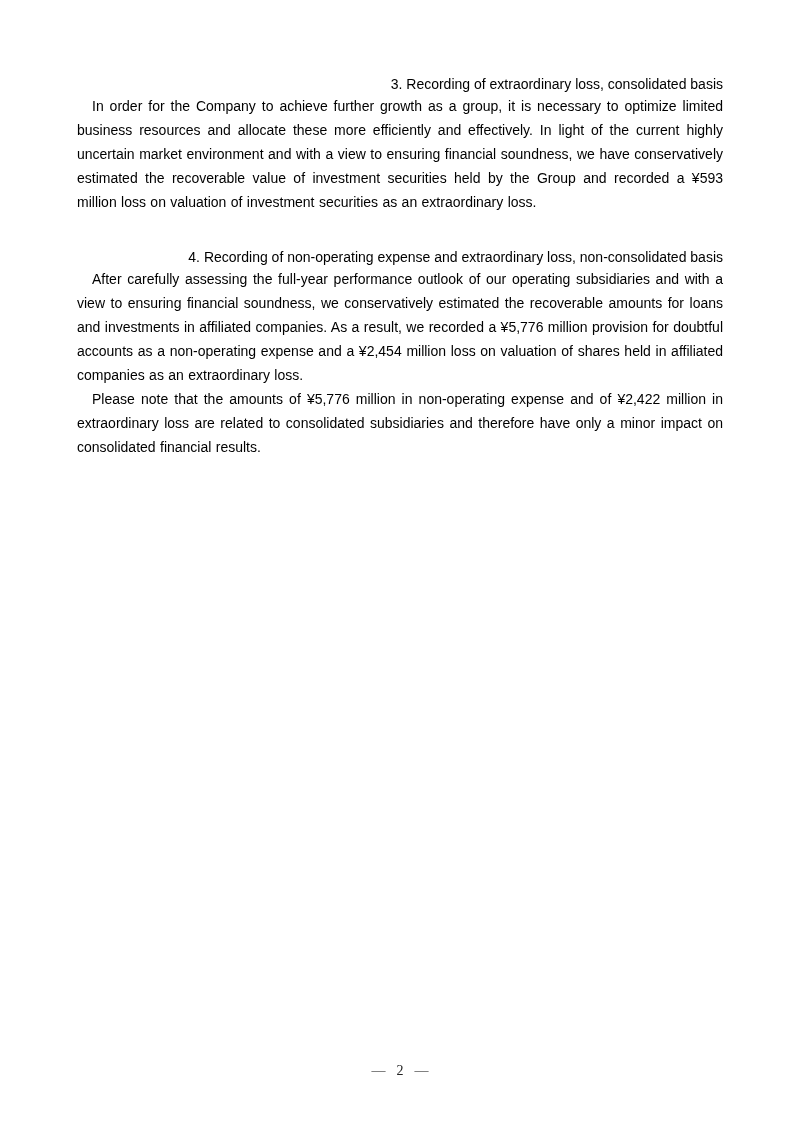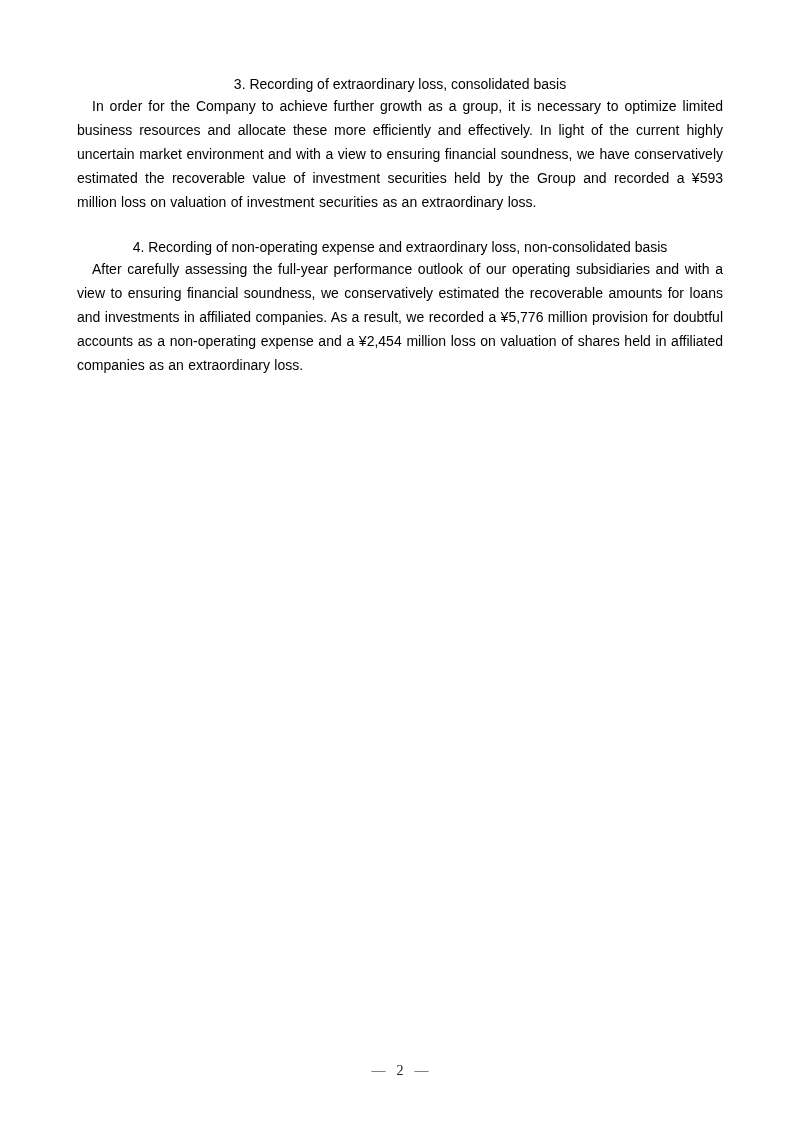--- a/index.html
+++ b/index.html
@@ -18,28 +18,28 @@
   .doc-page {
     position: absolute;
     left: 77px;
     top: 74px;
     width: 646px;
   }
   .doc-section {
     margin: 0;
   }
   .section-gap {
-    margin-top: 23px;
+    margin-top: 33px;
   }
   .section-heading {
     font-size: 14px;
     line-height: 20px;
     font-weight: normal;
     margin: 0;
-    text-align: center;
+    text-align: right;
   }
   .body-paragraph {
     font-size: 14px;
     line-height: 24px;
     margin: 0;
     text-align: justify;
     text-indent: 15px;
     word-spacing: 0.5px;
   }
   .page-footer {
@@ -67,19 +67,20 @@
 <div class="doc-page">
 
   <section class="doc-section">
     <h2 class="section-heading">3. Recording of extraordinary loss, consolidated basis</h2>
     <p class="body-paragraph">In order for the Company to achieve further growth as a group, it is necessary to optimize limited business resources and allocate these more efficiently and effectively. In light of the current highly uncertain market environment and with a view to ensuring financial soundness, we have conservatively estimated the recoverable value of investment securities held by the Group and recorded a ¥593 million loss on valuation of investment securities as an extraordinary loss.</p>
   </section>
 
   <section class="doc-section section-gap">
     <h2 class="section-heading">4. Recording of non-operating expense and extraordinary loss, non-consolidated basis</h2>
     <p class="body-paragraph">After carefully assessing the full-year performance outlook of our operating subsidiaries and with a view to ensuring financial soundness, we conservatively estimated the recoverable amounts for loans and investments in affiliated companies. As a result, we recorded a ¥5,776 million provision for doubtful accounts as a non-operating expense and a ¥2,454 million loss on valuation of shares held in affiliated companies as an extraordinary loss.</p>
+    <p class="body-paragraph">Please note that the amounts of ¥5,776 million in non-operating expense and of ¥2,422 million in extraordinary loss are related to consolidated subsidiaries and therefore have only a minor impact on consolidated financial results.</p>
   </section>
 
 </div>
 
 <div class="page-footer">
   <span class="footer-dash">—</span><span class="footer-page-number">2</span><span class="footer-dash">—</span>
 </div>
 
 </body></html>

